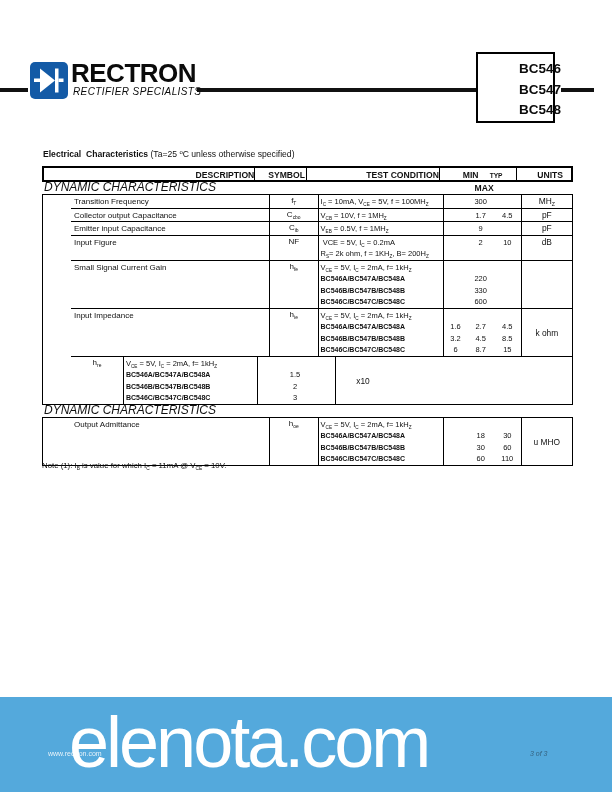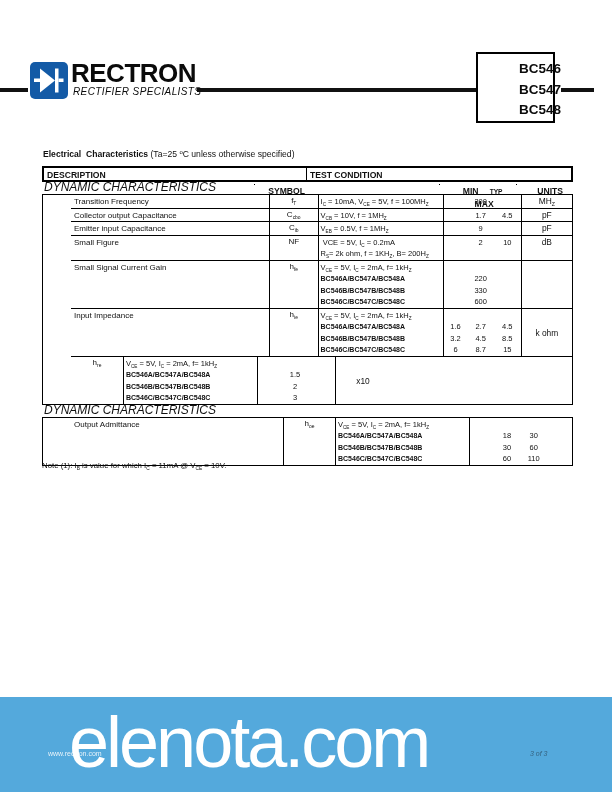--- a/index.html
+++ b/index.html
@@ -31,22 +31,22 @@
   .tcell{box-sizing:border-box;}
   .col-desc{width:212px;}
   .col-sym{width:52px;text-align:center;}
   .col-cond{width:134px;}
   .col-mtm{width:78px;}
   .col-units{width:55px;text-align:center;}
 
   .thead{display:flex;border:2px solid #000;height:16px;box-sizing:border-box;}
   .thead .tcell{border-left:1.5px solid #000;}
   .thead .tcell:first-child{border-left:none;}
-  .th{font-weight:bold;font-size:8.6px;line-height:12px;padding:1px 0 0 3px;}
-  .th.center{padding-left:12px;text-align:center;margin-top:16px;}
+  .th{font-weight:bold;font-size:8.6px;line-height:12px;padding:1px 0 0 3px;text-align:right;}
+  .th.center{padding-left:12px;text-align:center;}
   .hmin,.hmax{display:inline-block;font-size:8.6px;font-weight:bold;text-align:center;}
   .htyp{display:inline-block;font-size:6.6px;font-weight:bold;text-align:center;}
   .hmin{width:24px;} .htyp{width:27px;} .hmax{width:27px;}
 
   .section-label{height:12px;line-height:11px;font-size:12px;font-style:italic;
                  padding-left:2px;border-bottom:0;}
   .tbox{border:1.5px solid #000;}
   .trow{display:flex;margin-left:28px;}
   .trow + .trow{border-top:1px solid #000;}
   .trow .tcell{border-left:1px solid #000;padding-top:1px;}
@@ -154,21 +154,21 @@
             <div class="tcell col-mtm">
               <div class="mline">
                 <div class="v min"></div>
                 <div class="v typ">9</div>
                 <div class="v max"></div>
               </div>
             </div>
             <div class="tcell col-units units-cell">pF</div>
           </div>
           <div class="trow">
-            <div class="tcell col-desc desc-cell">Small Figure</div>
+            <div class="tcell col-desc desc-cell">Input Figure</div>
             <div class="tcell col-sym sym-cell">NF</div>
             <div class="tcell col-cond">
               <div class="cline">&nbsp;VCE = 5V, I<sub>C</sub> = 0.2mA</div>
               <div class="cline">R<sub>S</sub>= 2k ohm, f = 1KH<sub>Z</sub>, B= 200H<sub>Z</sub></div>
             </div>
             <div class="tcell col-mtm">
               <div class="mline">
                 <div class="v min"></div>
                 <div class="v typ">2</div>
                 <div class="v max">10</div>
@@ -306,20 +306,21 @@
                 <div class="v min"></div>
                 <div class="v typ">30</div>
                 <div class="v max">60</div>
               </div>
               <div class="mline">
                 <div class="v min"></div>
                 <div class="v typ">60</div>
                 <div class="v max">110</div>
               </div>
             </div>
+            <div class="tcell col-units units-cell center">u MHO</div>
           </div>
         </div>
       </div>
   </div>
 
   <div class="note">Note (1): I<sub>B</sub> is value for which I<sub>C</sub> = 11mA @ V<sub>CE</sub> = 10V.</div>
 
   <div class="footer-banner" style="background: rgb(84, 169, 220);">
     <div class="site-text">www.rectron.com</div>
     <div class="page-info">3 of 3</div>

